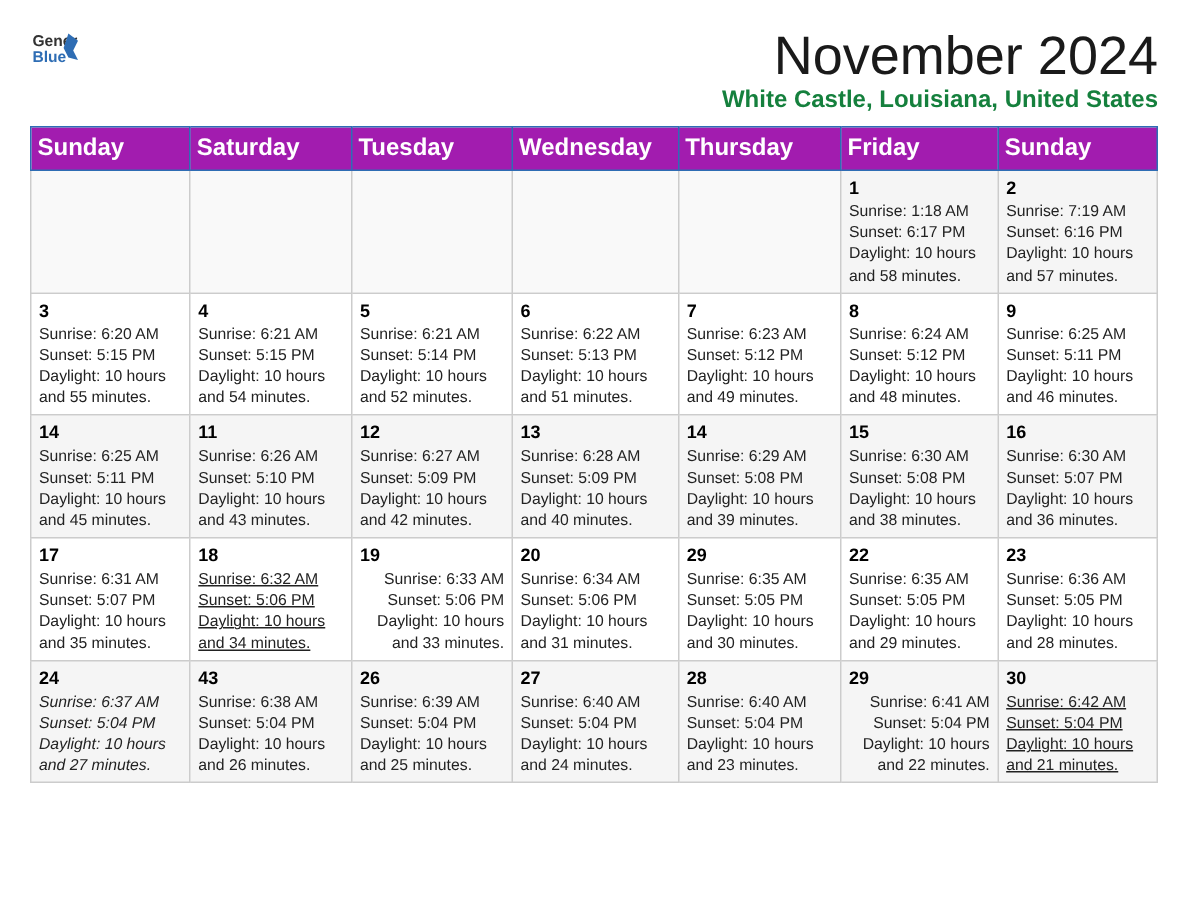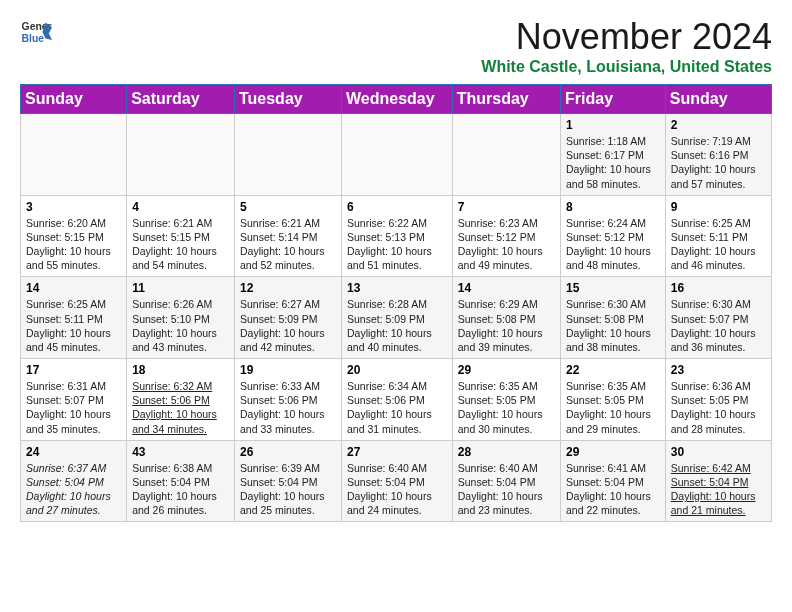--- a/index.html
+++ b/index.html
@@ -247,21 +247,21 @@
         </td>
         <td>
           <span class="day-number">18</span>
           <div class="day-info" style="white-space: pre-line; text-decoration: underline;">Sunrise: 6:32 AM
 Sunset: 5:06 PM
 Daylight: 10 hours
 and 34 minutes.</div>
         </td>
         <td>
           <span class="day-number">19</span>
-          <div class="day-info" style="white-space: pre-line;">Sunrise: 6:33 AM
+          <div class="day-info" style="white-space: pre-line; text-align: right;">Sunrise: 6:33 AM
 Sunset: 5:06 PM
 Daylight: 10 hours
 and 33 minutes.</div>
         </td>
         <td>
           <span class="day-number">20</span>
           <div class="day-info" style="white-space: pre-line;">Sunrise: 6:34 AM
 Sunset: 5:06 PM
 Daylight: 10 hours
 and 31 minutes.</div>
@@ -319,21 +319,21 @@
         </td>
         <td>
           <span class="day-number">28</span>
           <div class="day-info" style="white-space: pre-line;">Sunrise: 6:40 AM
 Sunset: 5:04 PM
 Daylight: 10 hours
 and 23 minutes.</div>
         </td>
         <td>
           <span class="day-number">29</span>
-          <div class="day-info" style="white-space: pre-line;">Sunrise: 6:41 AM
+          <div class="day-info" style="white-space: pre-line; text-align: right;">Sunrise: 6:41 AM
 Sunset: 5:04 PM
 Daylight: 10 hours
 and 22 minutes.</div>
         </td>
         <td>
           <span class="day-number">30</span>
           <div class="day-info" style="white-space: pre-line; text-decoration: underline;">Sunrise: 6:42 AM
 Sunset: 5:04 PM
 Daylight: 10 hours
 and 21 minutes.</div>

